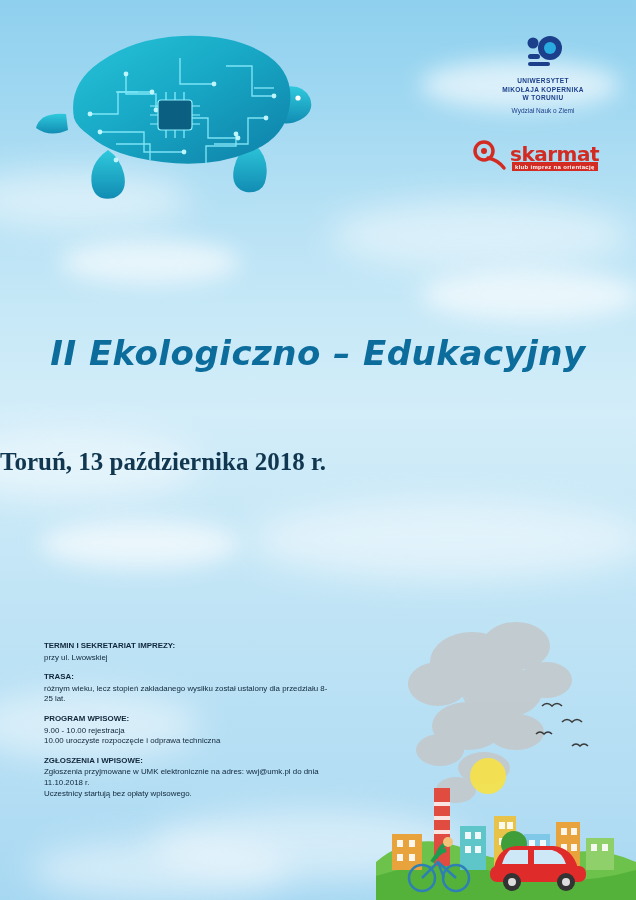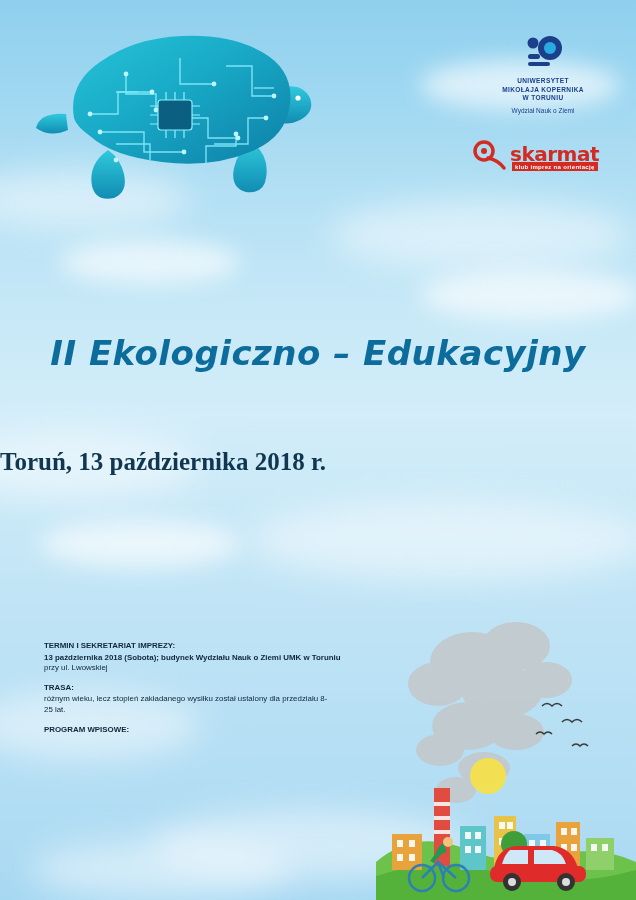--- a/index.html
+++ b/index.html
@@ -273,30 +273,37 @@
   </div>
 
   <div id="headline">
     <div class="head-line">II Ekologiczno – Edukacyjny</div>
   </div>
   <div id="subhead">Toruń, 13 października 2018 r.</div>
 
   <div id="info">
     <div class="sec">
       <div class="sec-title">TERMIN I SEKRETARIAT IMPREZY:</div>
-      <div class="row b">13 października 2018 (Sobota); budynek Wydziału Nauk o Ziemi UMK w Toruniu</div>
       <div class="row">przy ul. Lwowskiej</div>
     </div>
     <div class="sec">
       <div class="sec-title">TRASA:</div>
       <div class="row">różnym wieku, lecz stopień zakładanego wysiłku został ustalony dla przedziału 8-</div>
       <div class="row">25 lat.</div>
     </div>
     <div class="sec">
       <div class="sec-title">PROGRAM WPISOWE:</div>
+      <div class="row">9.00 - 10.00 rejestracja</div>
+      <div class="row">10.00 uroczyste rozpoczęcie i odprawa techniczna</div>
+    </div>
+    <div class="sec">
+      <div class="sec-title">ZGŁOSZENIA I WPISOWE:</div>
+      <div class="row">Zgłoszenia przyjmowane w UMK elektronicznie na adres: wwj@umk.pl do dnia</div>
+      <div class="row">11.10.2018 r.</div>
+      <div class="row">Uczestnicy startują bez opłaty wpisowego.</div>
     </div>
   </div>
 
   <svg id="city" viewBox="0 0 260 300">
 
     <g fill="#c3c9cc" opacity="0.9">
       <ellipse cx="96" cy="62" rx="42" ry="30"></ellipse>
       <ellipse cx="140" cy="46" rx="34" ry="24"></ellipse>
       <ellipse cx="62" cy="84" rx="30" ry="22"></ellipse>
       <ellipse cx="126" cy="92" rx="40" ry="26"></ellipse>

